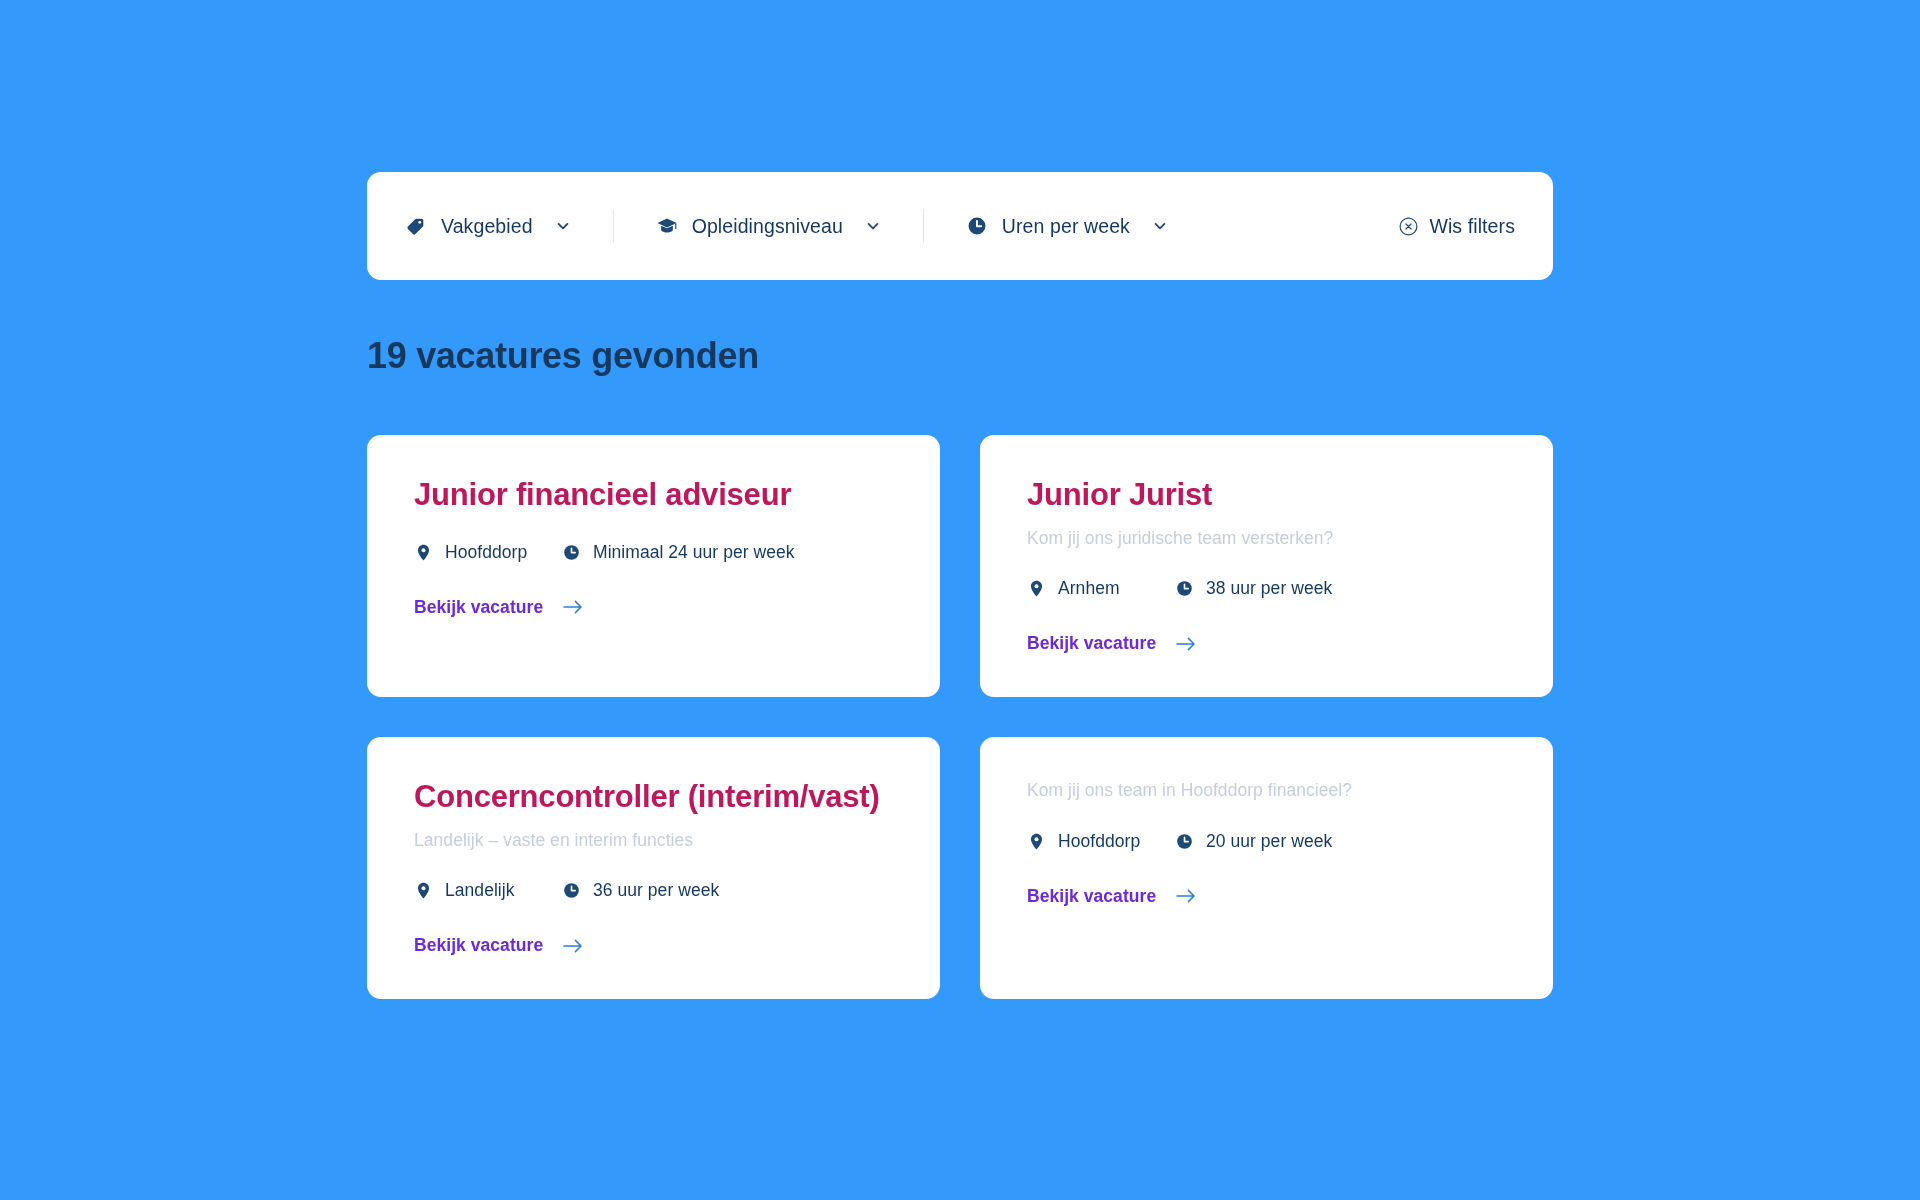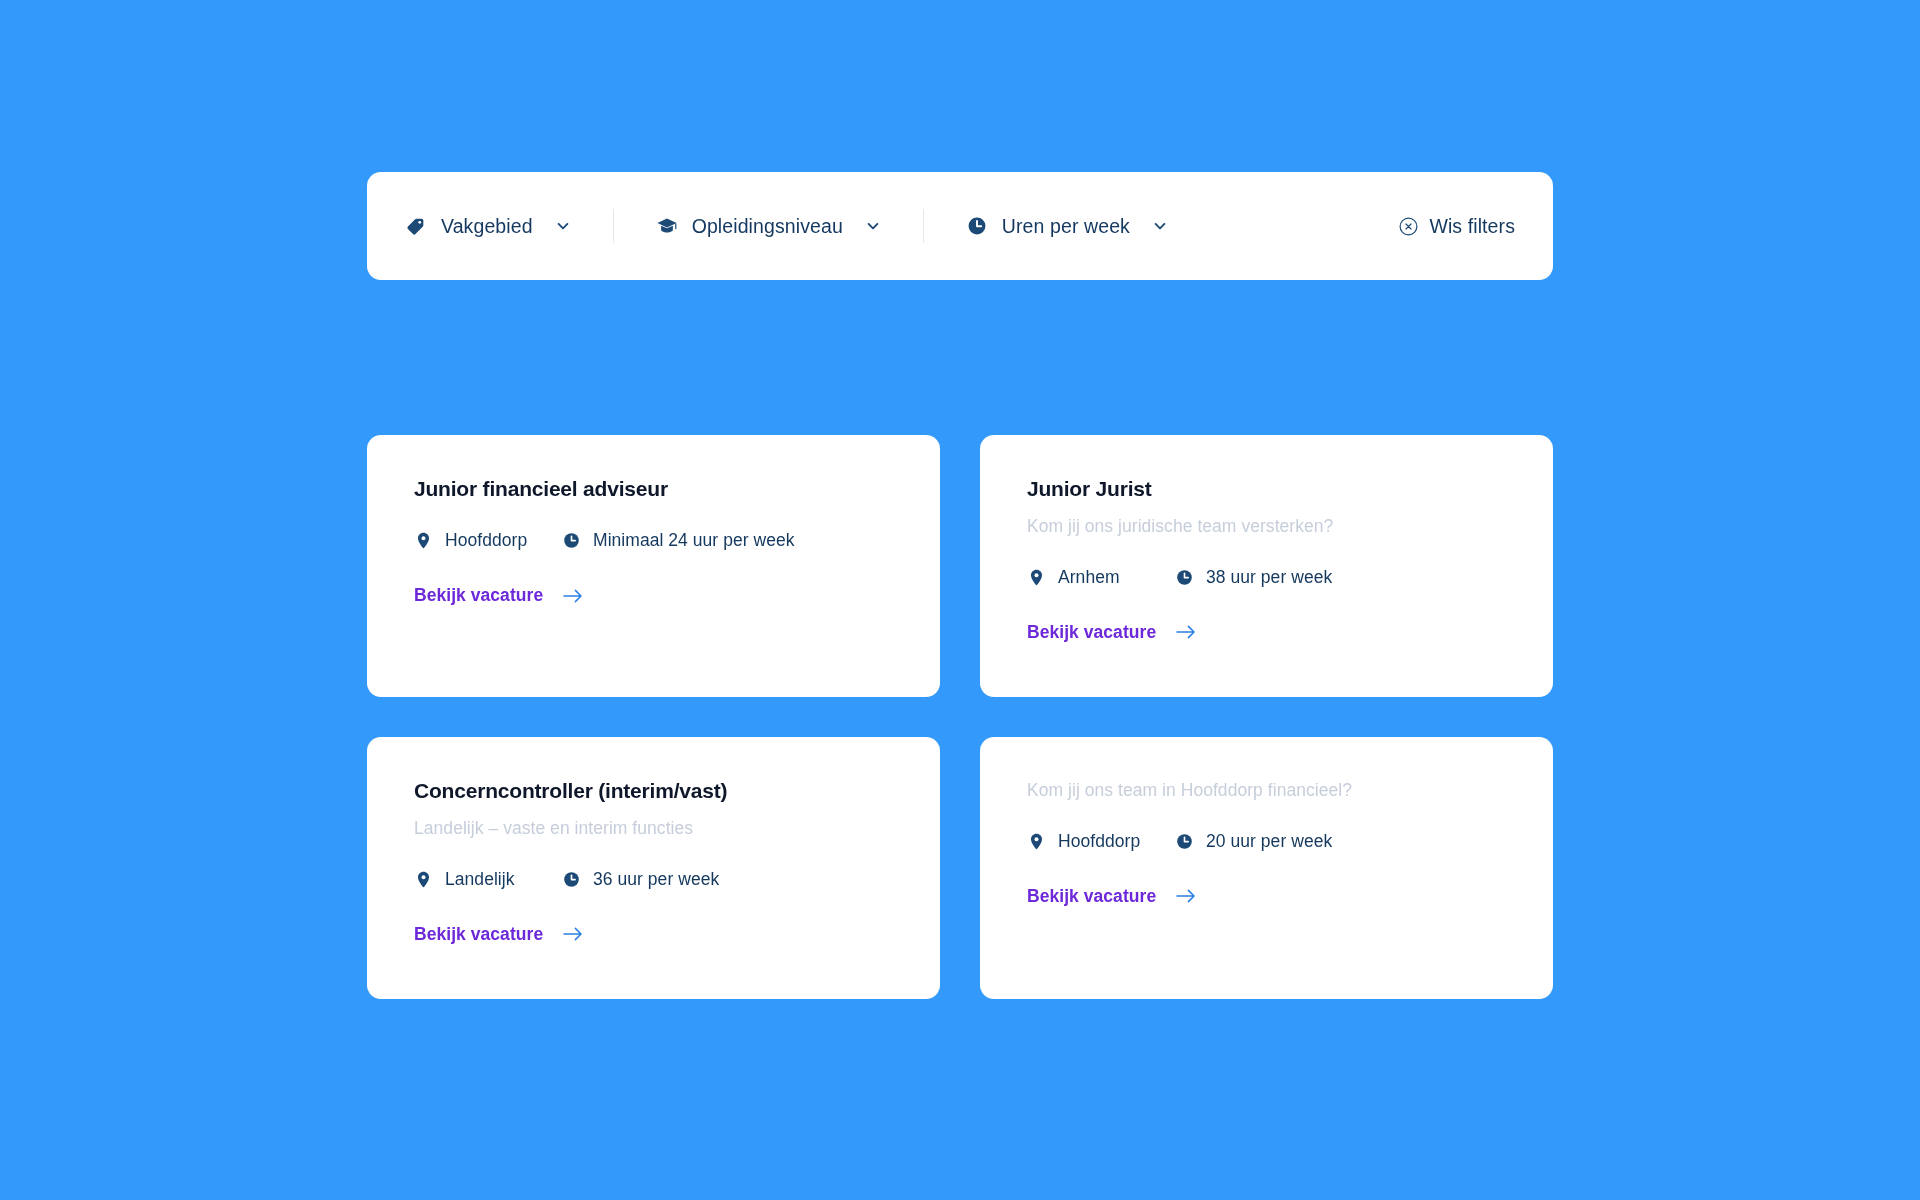--- a/index.html
+++ b/index.html
@@ -133,23 +133,23 @@
   }
 
   .job-card {
     background: #ffffff;
     border-radius: 14px;
     padding: 42px 47px 0 47px;
     position: relative;
   }
 
   .job-title {
-    font-size: 21px;
+    font-size: 31px;
     font-weight: 700;
-    color: #0f172a;
+    color: #be185d;
     letter-spacing: -0.2px;
     line-height: 1.15;
     margin-bottom: 14px;
   }
 
   .job-subtitle {
     font-size: 17.5px;
     color: #c6cedb;
     font-weight: 400;
     letter-spacing: 0.05px;
@@ -275,20 +275,21 @@
         <svg width="21" height="21" viewBox="0 0 24 24" fill="none">
           <circle cx="12" cy="12" r="9.6" stroke="#1c4975" stroke-width="1.35"></circle>
           <path d="M9.1 9.1 14.9 14.9M14.9 9.1 9.1 14.9" stroke="#1c4975" stroke-width="1.35" stroke-linecap="round"></path>
         </svg>
       </span>
       <span class="filter-label">Wis filters</span>
     </button>
 
   </div>
 
+  <h1 class="results-heading">19 vacatures gevonden</h1>
 
   <div class="card-grid">
 
     <div class="job-card">
       <div class="job-title">Junior financieel adviseur</div>
       <div class="job-meta">
         <div class="meta-item location">
           <span class="meta-icon">
             <svg width="19" height="19" viewBox="0 0 24 24" fill="none">
               <path d="M12 2.2c-3.85 0-6.98 3.12-6.98 6.97 0 5.05 6.23 12.1 6.5 12.4a.64.64 0 0 0 .96 0c.27-.3 6.5-7.35 6.5-12.4 0-3.85-3.13-6.97-6.98-6.97z" fill="#1c4975"></path>

